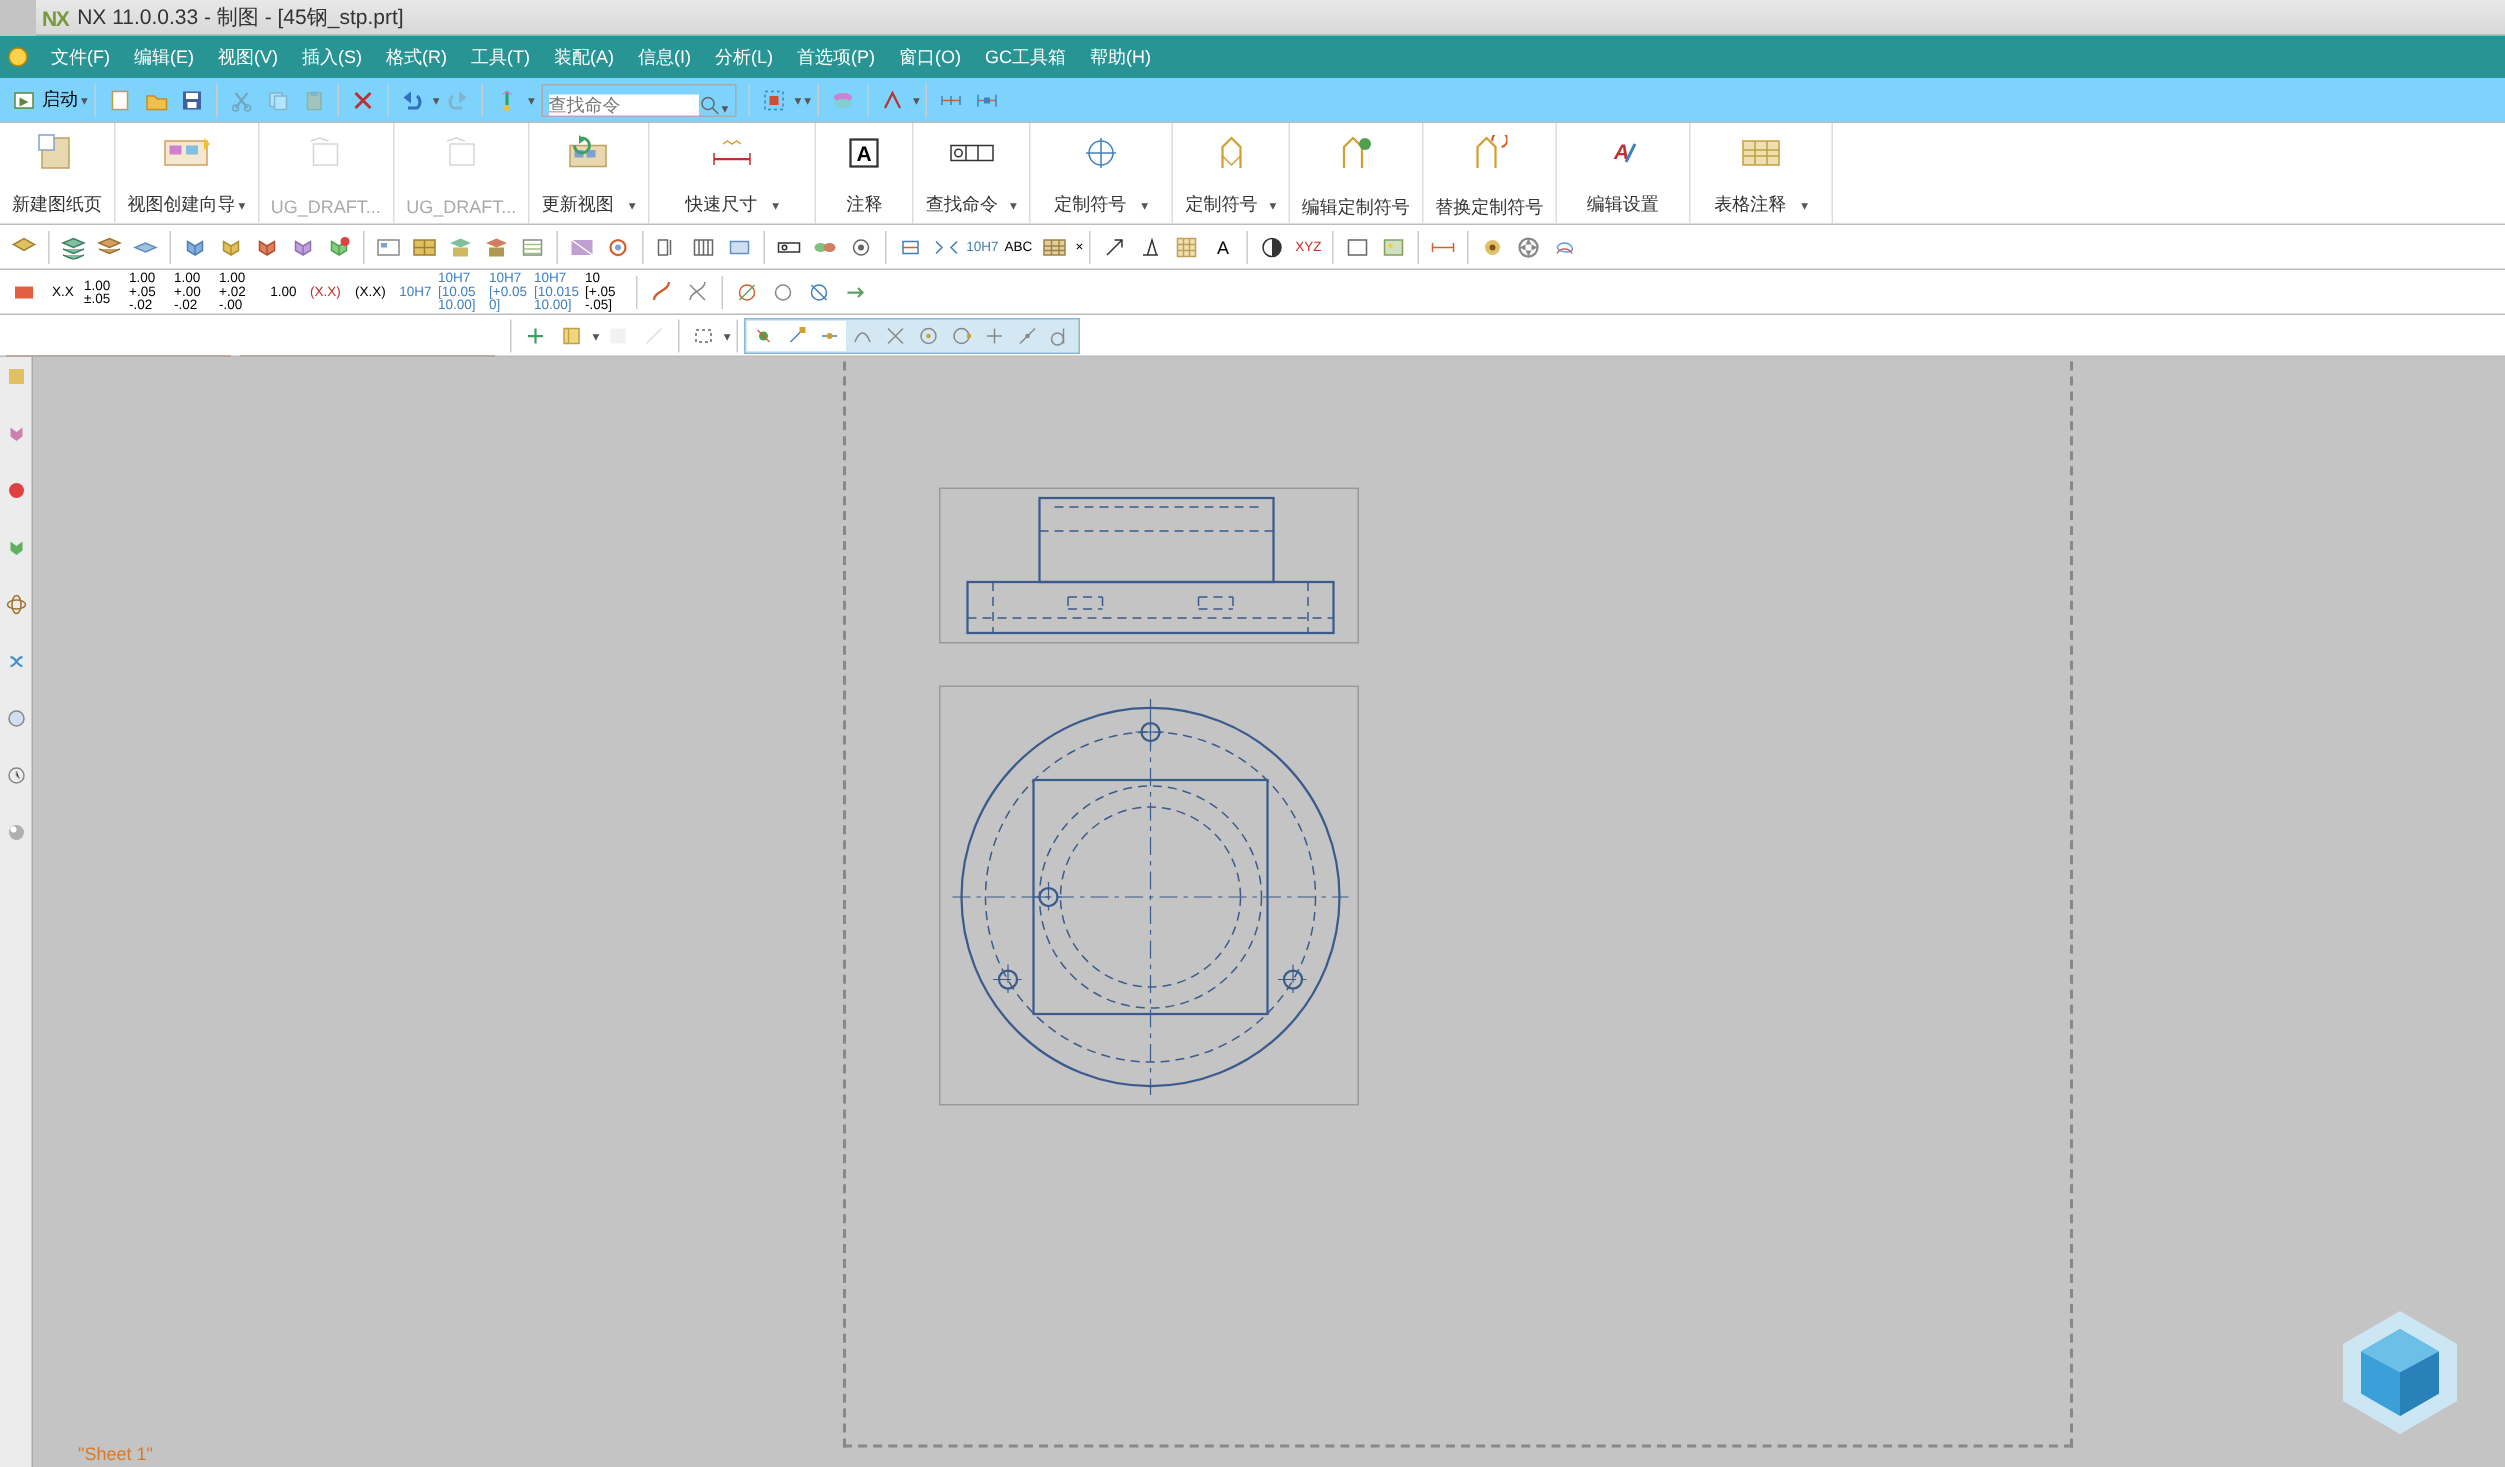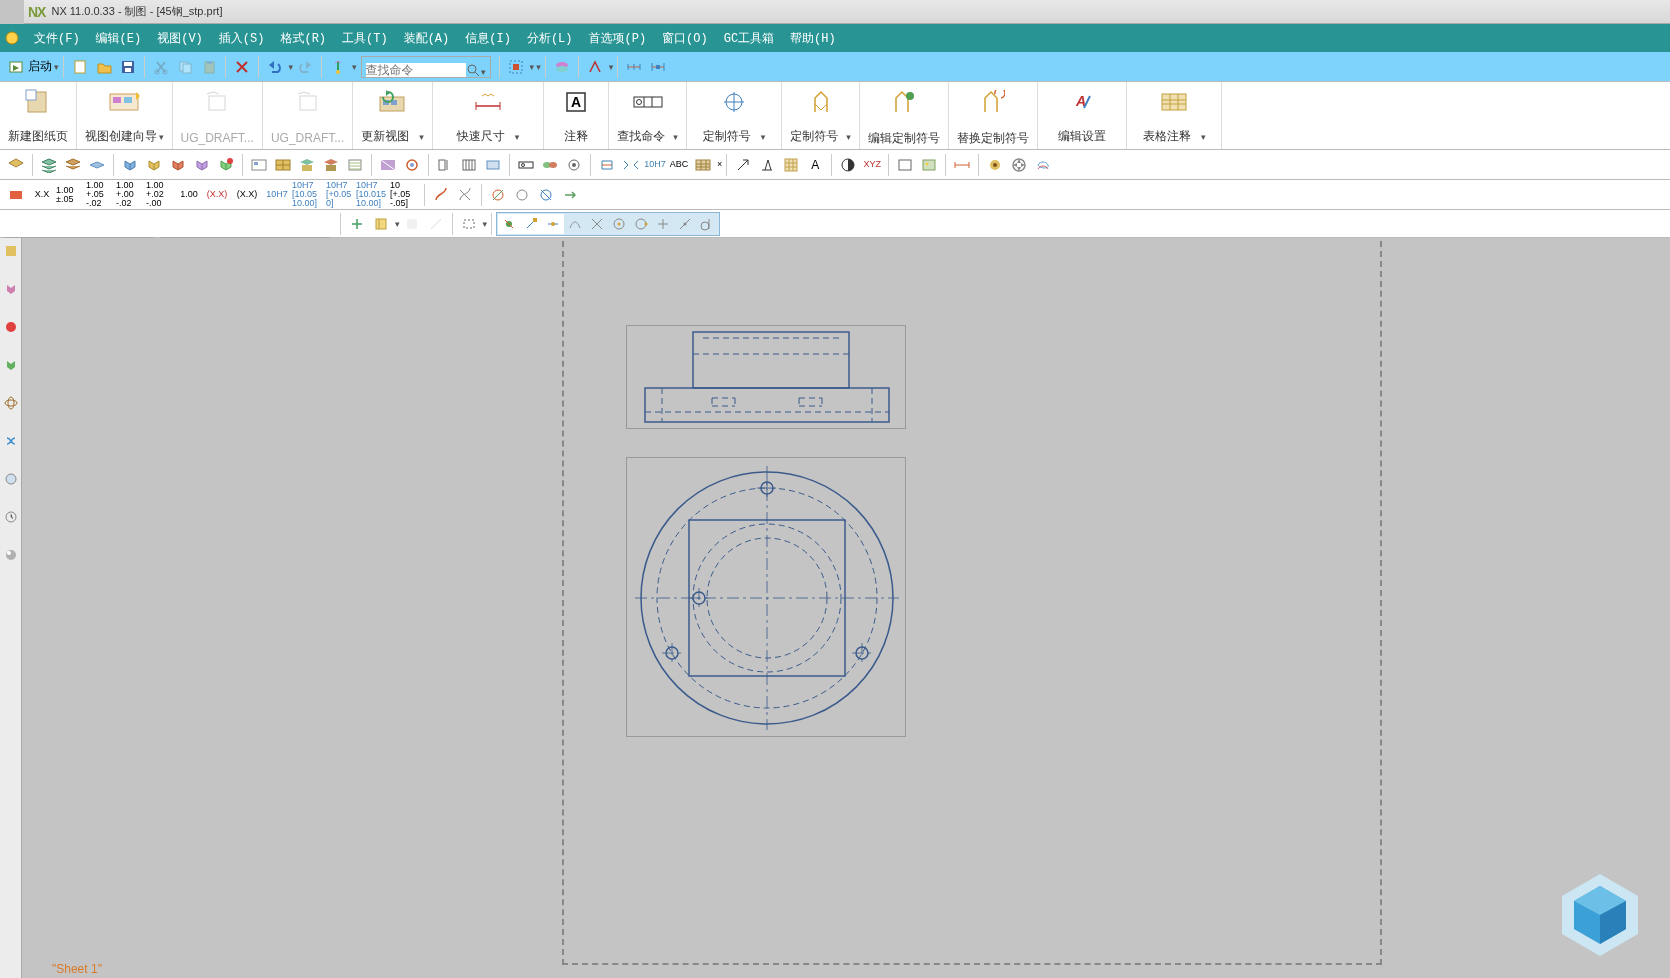--- a/index.html
+++ b/index.html
@@ -1,24 +1,24 @@
 <!DOCTYPE html>
 <html><head>
 <meta charset="utf-8">
 <style>
 * { margin: 0; padding: 0; box-sizing: border-box; font-family: "Microsoft YaHei", Arial, sans-serif; }
 body { width: 1670px; height: 978px; background: #c4c4c4; overflow: hidden; font-size: 12px; }
 
 .title-bar { height: 24px; background: linear-gradient(#e8e8e8,#d8d8d8); display: flex; align-items: center; padding: 0 4px; border-bottom: 1px solid #aaa; margin-left: 24px; }
 .nx-logo { font-weight: bold; color: #7a9a3a; letter-spacing: -1px; font-size: 14px; margin-right: 6px; }
-.title-text { color: #333; font-size: 11px; text-align: center; }
+.title-text { color: #333; font-size: 14px; text-align: center; }
 
 .menu-bar { height: 28px; background: #289494; display: flex; align-items: center; padding: 0 4px; color: #fff; }
 .menu-bar .app-icon { width: 16px; height: 16px; margin-right: 6px; display:inline-flex; }
-.menu-item { padding: 0 8px; cursor: pointer; font-family: Liberation Mono, monospace; }
+.menu-item { padding: 0 8px; cursor: pointer; }
 
 .toolbar-row { background: #7dd3fc; border-bottom: 1px solid #bbb; display: flex; align-items: center; padding: 2px 4px; height: 30px; }
 .tb-sep { width:1px; height:22px; background:#ccc; margin:0 4px; }
 .tb-btn { width:24px; height:24px; display:inline-flex; align-items:center; justify-content:center; cursor:pointer; }
 .tb-drop { font-size:9px; color:#555; margin-left:2px; }
 .search-box { width: 130px; height: 22px; border:1px solid #aaa; margin:0 4px; display:flex; align-items:flex-end; padding:0 4px; }
 .search-box input { border:none; outline:none; width:100px; font-size:12px; }
 
 .ribbon { background: #fff; border-bottom: 1px solid #bbb; display: flex; height: 68px; }
 .ribbon-group { border-right: 1px solid #ddd; padding: 4px 8px; display:flex; flex-direction:column; align-items:center; justify-content:space-between; cursor:pointer; }

